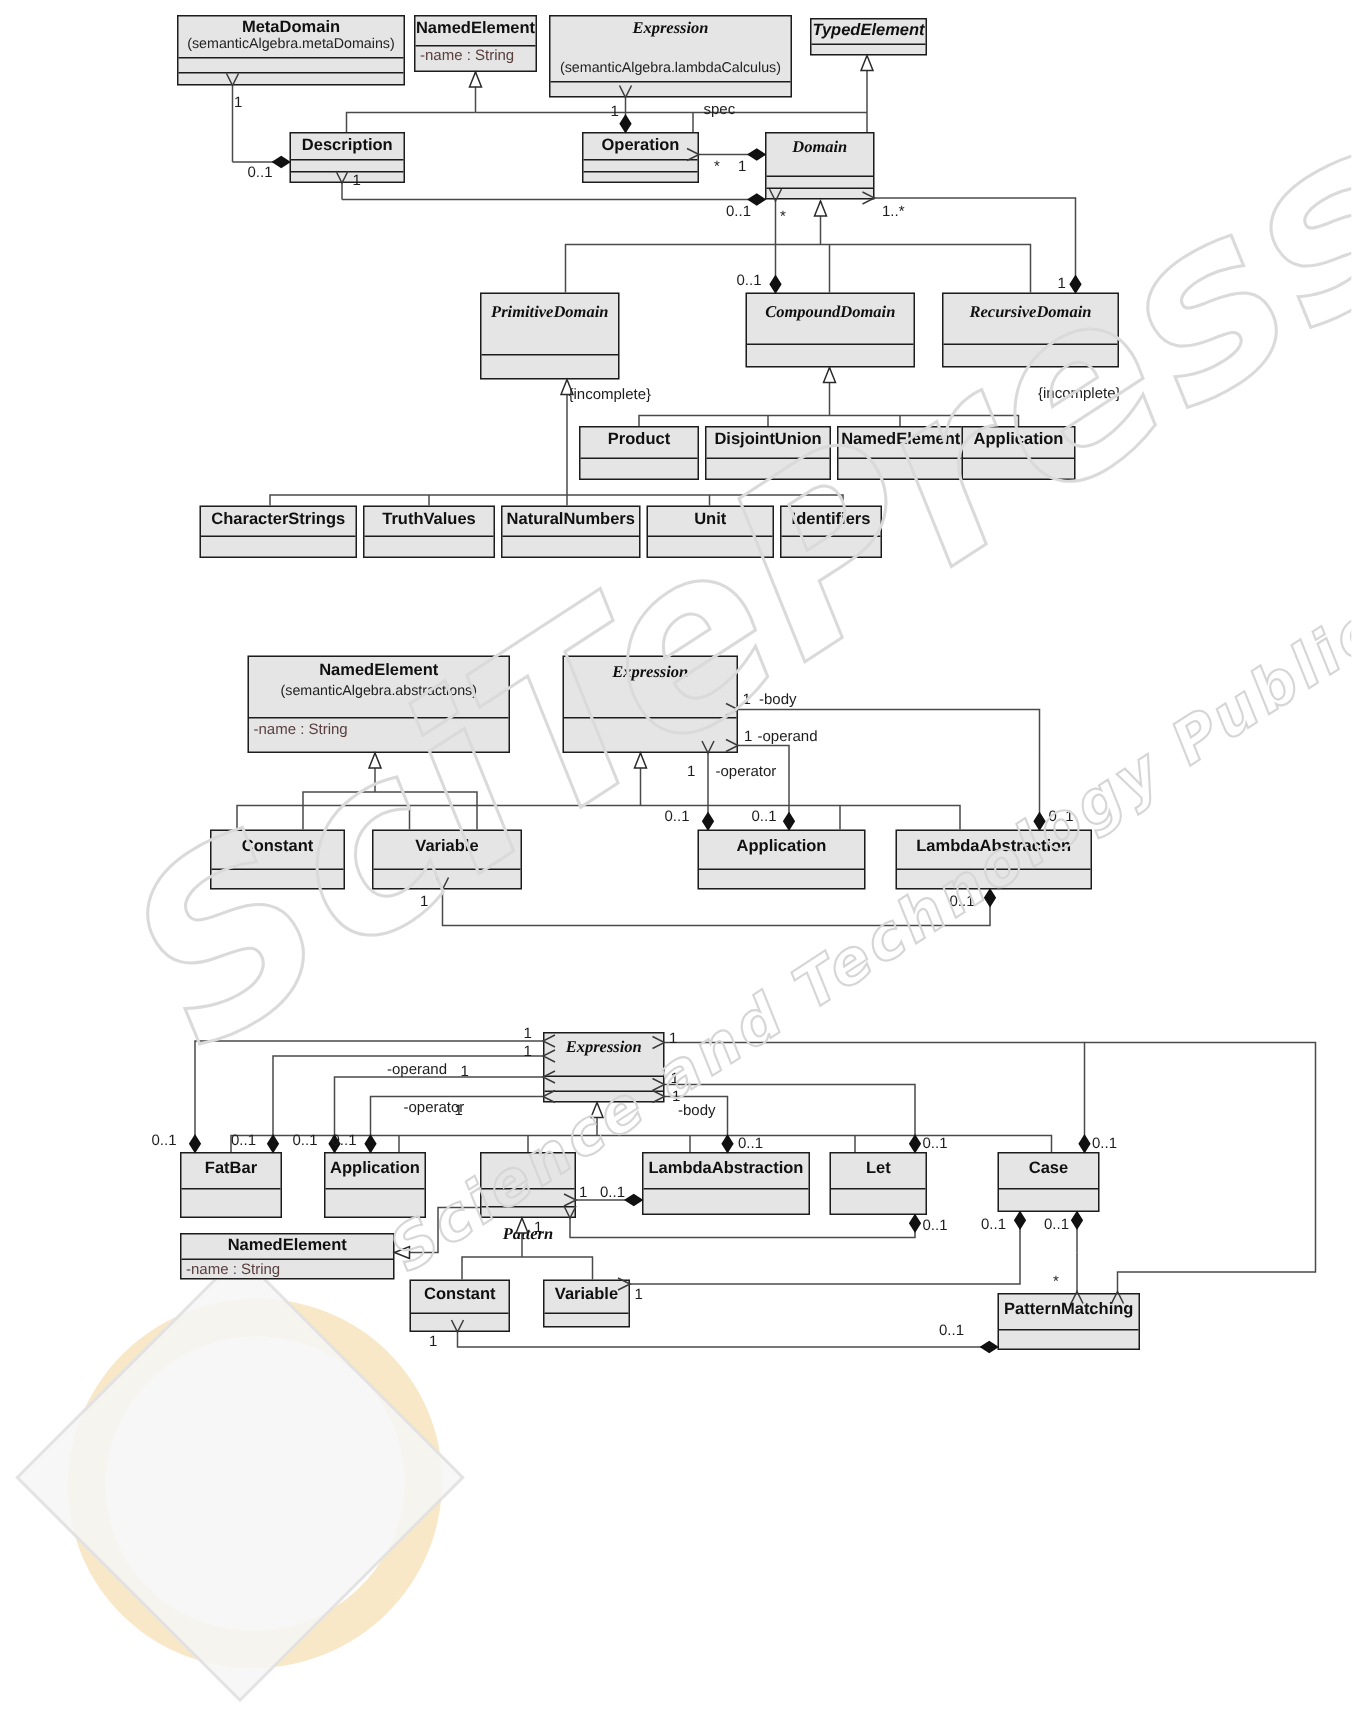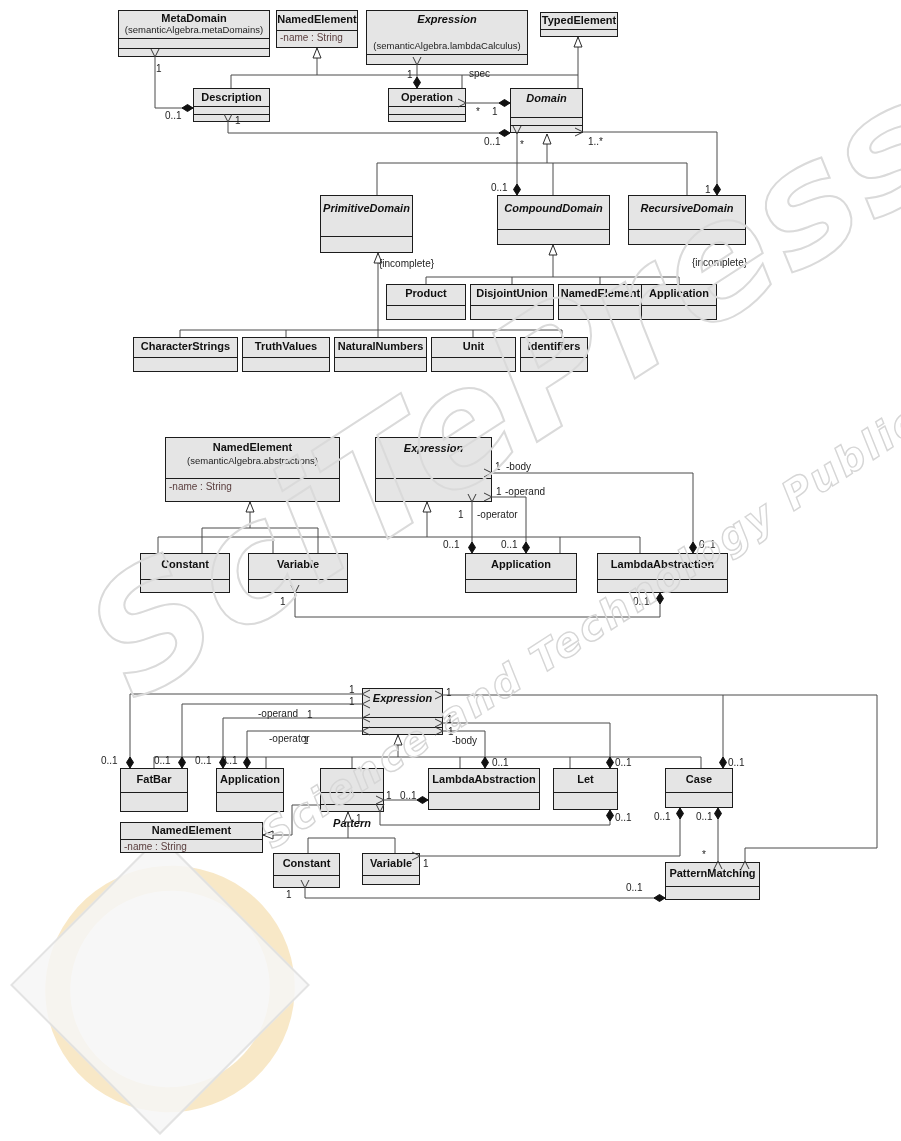--- a/index.html
+++ b/index.html
@@ -1,21 +1,21 @@
 <!DOCTYPE html>
 <html><head>
 <meta charset="utf-8">
 <style>
   html,body{margin:0;padding:0;background:#fff;}
   #stage{position:relative;width:901px;height:1141px;background:#fff;overflow:hidden;
          font-family:"Liberation Sans",sans-serif;}
   .cls{position:absolute;background:#e5e5e5;border:1px solid #1c1c1c;box-sizing:border-box;z-index:10;}
   .cls-title{position:absolute;left:0;right:0;text-align:center;font-weight:bold;font-size:11px;
              color:#101010;white-space:nowrap;line-height:12px;}
-  .cls.abstract .cls-title{font-style:italic;}
+  .cls.abstract .cls-title{font-style:italic;font-family:Liberation Serif, serif;}
   .cls-pkg{position:absolute;left:0;right:0;text-align:center;font-size:9.5px;color:#222;
            white-space:nowrap;line-height:11px;}
   .cls-attr{position:absolute;left:3px;font-size:10px;color:#5a3e3e;white-space:nowrap;line-height:11px;}
   .sep{position:absolute;left:0;right:0;height:0;border-top:1px solid #1c1c1c;}
   .ml{position:absolute;font-size:10px;color:#1d1d1d;white-space:nowrap;z-index:22;line-height:11px;}
   #wires{position:absolute;left:0;top:0;z-index:16;pointer-events:none;}
   .wm{position:absolute;z-index:30;pointer-events:none;font-weight:bold;font-style:italic;
       color:transparent;-webkit-text-stroke:2px #dadada;white-space:nowrap;
       transform-origin:0 50%;font-family:"DejaVu Sans",sans-serif;}
   #wm-brand{left:105px;top:565px;font-size:158px;letter-spacing:4px;transform:rotate(-33deg);}
@@ -135,21 +135,21 @@
         <div class="cls-title" style="top: 2px;">NamedElement</div>
         <div class="sep" style="top: 19px;"></div>
         <div class="cls-attr" style="top: 21px;">-name : String</div>
       </div>
       <div class="cls abstract" style="left: 366px; top: 10px; width: 162px; height: 55px;">
         <div class="cls-title" style="top: 2px;">Expression</div>
         <div class="cls-pkg" style="top: 29px;">(semanticAlgebra.lambdaCalculus)</div>
         <div class="sep" style="top: 43px;"></div>
       </div>
       <div class="cls" style="left: 540px; top: 12px; width: 78px; height: 25px;">
-        <div class="cls-title" style="top: 1px;">TypedElement</div>
+        <div class="cls-title" style="top: 1px; font-style: italic;">TypedElement</div>
         <div class="sep" style="top: 16px;"></div>
       </div>
       <div class="cls" style="left: 193px; top: 88px; width: 77px; height: 34px;">
         <div class="cls-title" style="top: 2px;">Description</div>
         <div class="sep" style="top: 17px;"></div>
         <div class="sep" style="top: 25px;"></div>
       </div>
       <div class="cls" style="left: 388px; top: 88px; width: 78px; height: 34px;">
         <div class="cls-title" style="top: 2px;">Operation</div>
         <div class="sep" style="top: 17px;"></div>

